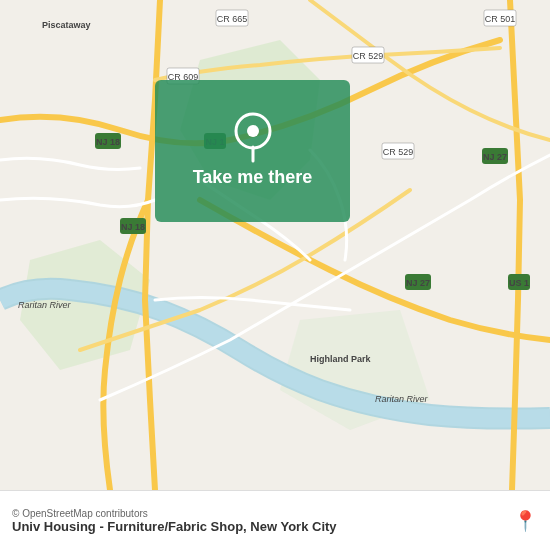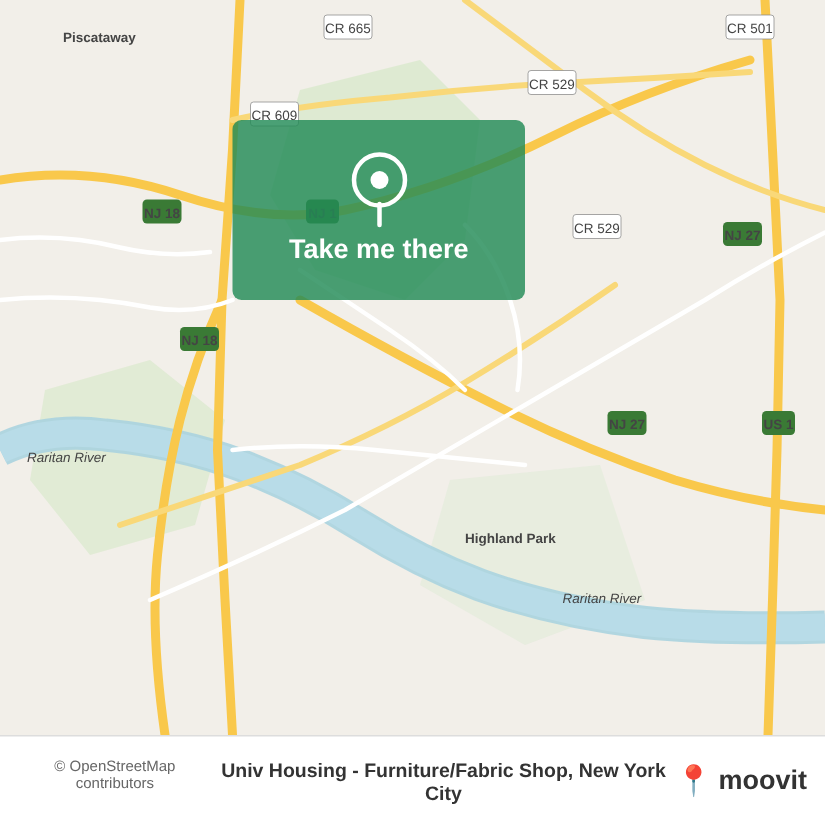--- a/index.html
+++ b/index.html
@@ -27,21 +27,21 @@
       top: 0; left: 0;
       width: 100%; height: 100%;
     }
 
     
     .green-overlay {
       position: absolute;
       top: 80px;
       left: 155px;
       width: 195px;
-      height: 120px;
+      height: 142px;
       background: rgba(34, 139, 87, 0.82);
       border-radius: 6px;
       display: flex;
       flex-direction: column;
       align-items: center;
       justify-content: center;
       gap: 10px;
     }
 
     .location-pin {
@@ -68,23 +68,22 @@
       background: white;
       display: flex;
       align-items: center;
       justify-content: space-between;
       padding: 0 12px;
       border-top: 1px solid #ddd;
     }
 
     .bottom-left {
       display: flex;
-      flex-direction: row;
+      flex-direction: column;
       gap: 0;
-      text-align: center;
     }
 
     .attribution {
       font-size: 10px;
       color: #666;
     }
 
     .location-name {
       font-size: 13px;
       color: #333;
@@ -228,15 +227,14 @@
   </div>
 </div>
 
 <div class="bottom-bar">
   <div class="bottom-left">
     <span class="attribution">© OpenStreetMap contributors</span>
     <span class="location-name">Univ Housing - Furniture/Fabric Shop, New York City</span>
   </div>
   <div class="moovit-logo">
     <span class="moovit-pin">📍</span>
-    <span class="moovit-text">moovit</span>
   </div>
 </div>
 
 </body></html>

